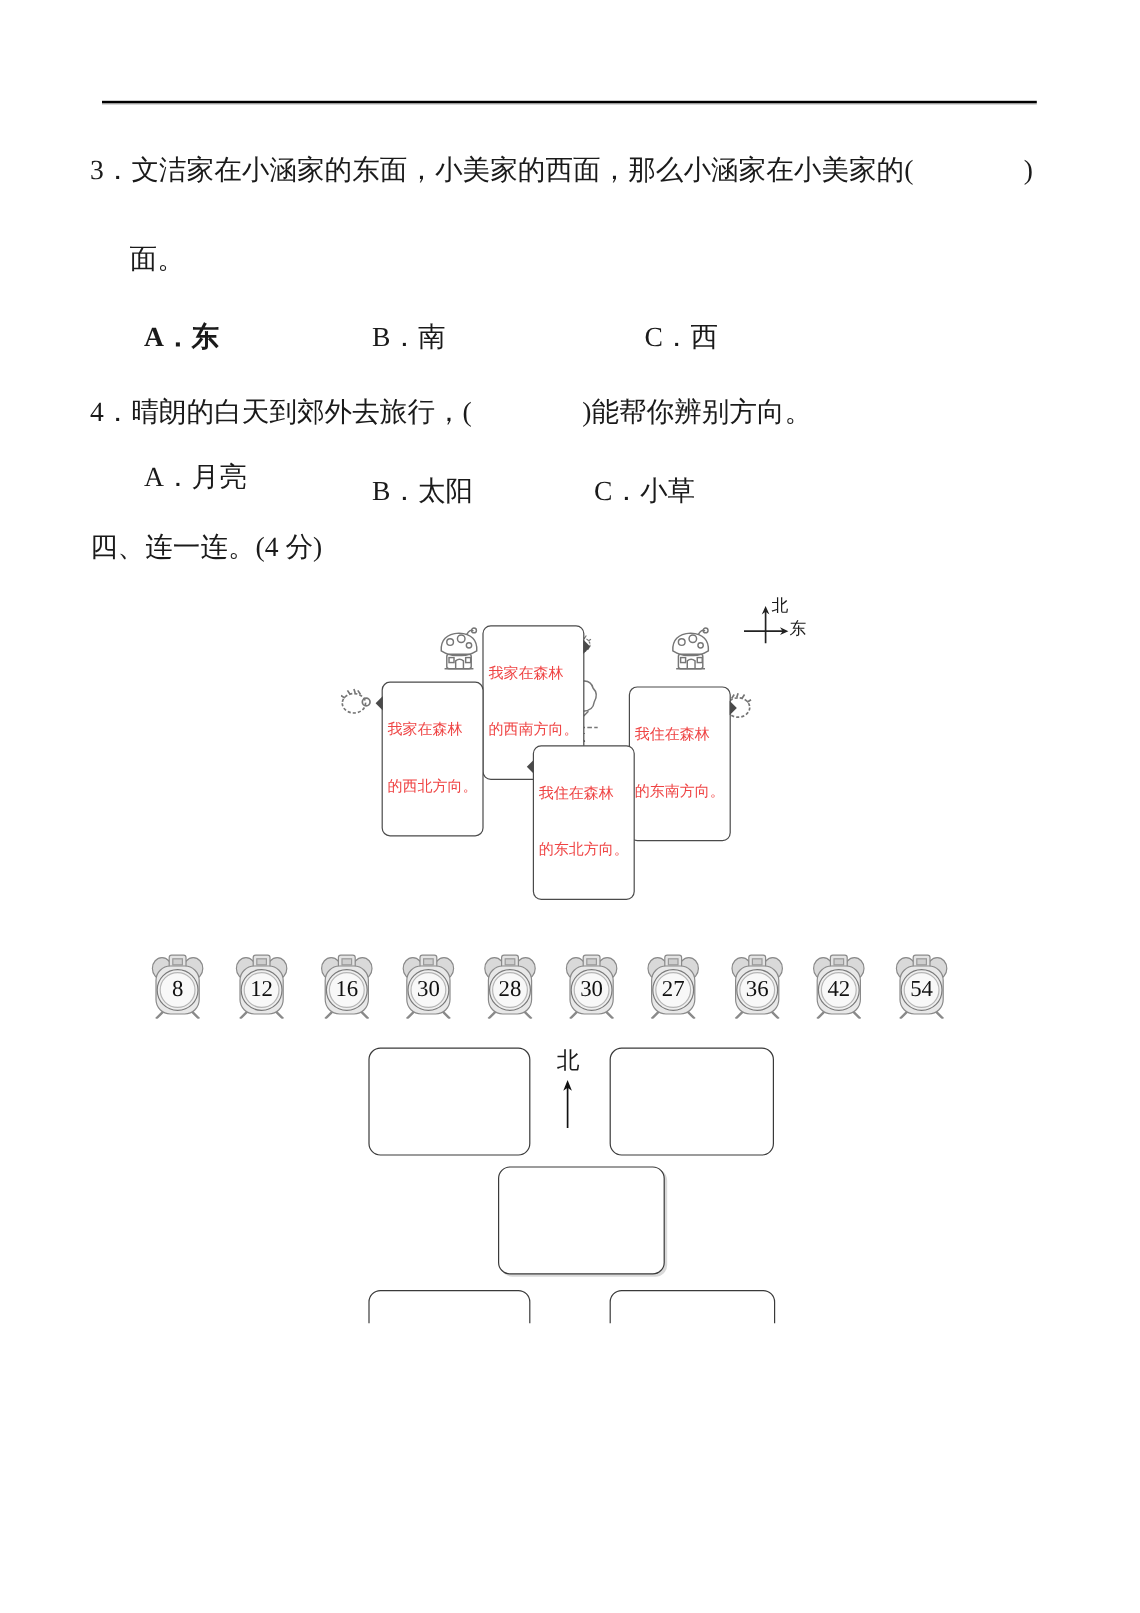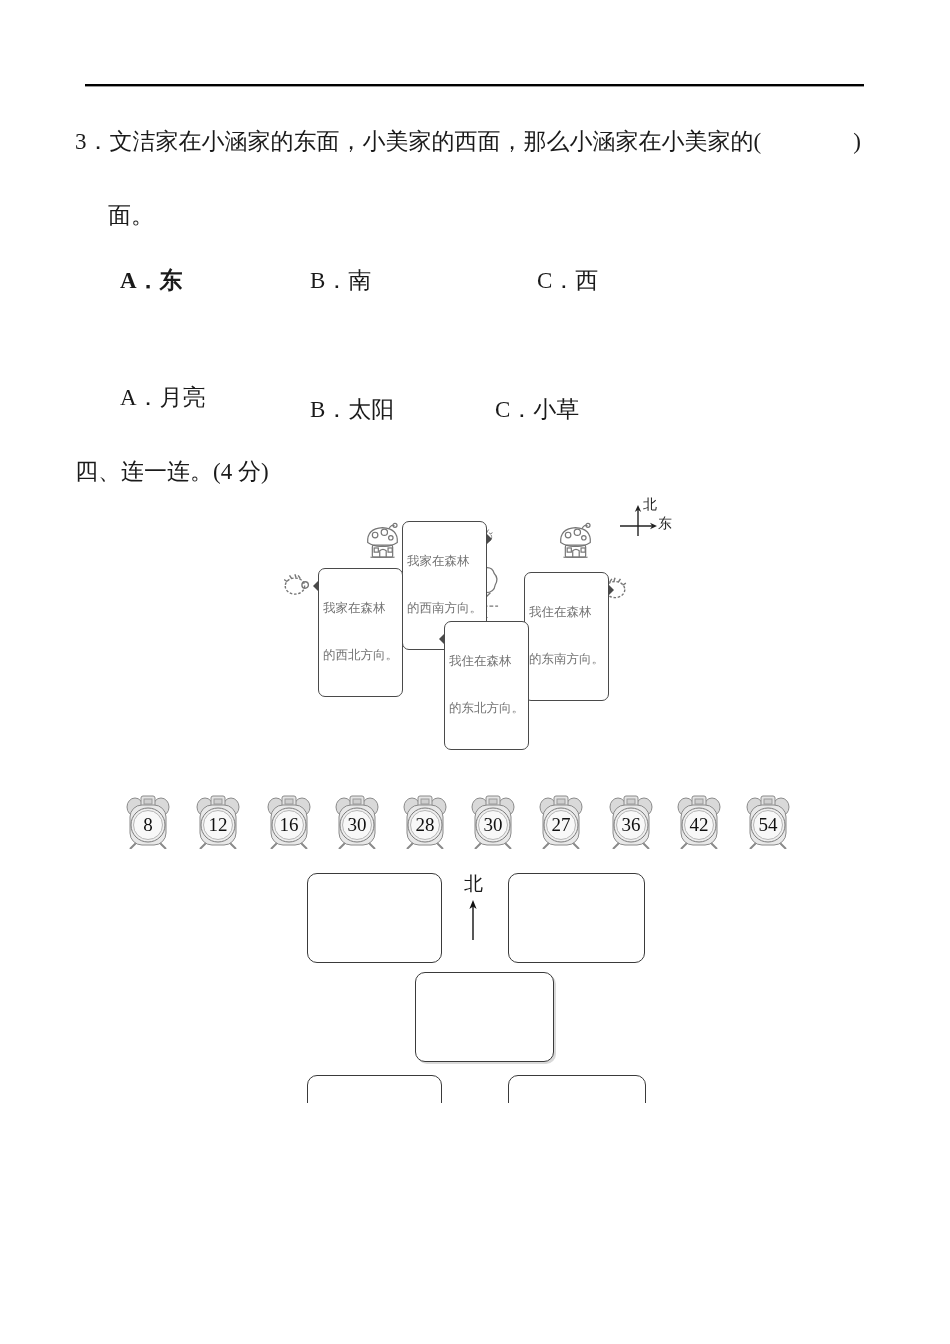--- a/index.html
+++ b/index.html
@@ -10,21 +10,21 @@
   .abs{position:absolute;}
   .topline{left:85px;top:84px;width:779px;height:3px;
     background:linear-gradient(to bottom,#000 0 65%,#9a9a9a 65% 100%);}
   .bodytext{font-size:23px;line-height:26px;white-space:pre;}
   .opt{font-size:23px;white-space:pre;}
   .heading{font-size:23px;white-space:pre;}
 
   
   .bubble{
     position:absolute;border:1.5px solid #4a4a4a;border-radius:7px;background:#fff;
-    font-size:12.5px;line-height:15.5px;padding:1px 4px 2px 4px;color:#737373;white-space:pre;z-index:2;
+    font-size:12.5px;line-height:15.5px;padding:1px 4px 2px 4px;color:#ef4444;white-space:pre;z-index:2;
   }
   .bubble:after{content:"";position:absolute;top:11px;border:6px solid transparent;}
   .bubble.tail-r:after{right:-12px;border-left-color:#4a4a4a;}
   .bubble.tail-l:after{left:-12px;border-right-color:#4a4a4a;}
   .sketch{stroke:#767676;fill:none;stroke-width:1.3;}
   .lbl-small{font-size:13.5px;}
   .lbl-compass{font-size:14px;}
 
   
   .clock{position:absolute;width:48px;height:56px;}
@@ -71,25 +71,26 @@
   </svg>
 
   <div class="abs topline"></div>
 
   <div class="abs bodytext" style="left:75px;top:129px;">3．文洁家在小涵家的东面，小美家的西面，那么小涵家在小美家的(　　　　)</div>
   <div class="abs bodytext" style="left:108px;top:203px;">面。</div>
   <div class="abs opt" style="left:120px;top:265px;font-weight:bold;">A．东</div>
   <div class="abs opt" style="left:310px;top:265px;">B．南</div>
   <div class="abs opt" style="left:495px;top:265px;margin-left:42px;">C．西</div>
 
+  <div class="abs bodytext" style="left:75px;top:331px;">4．晴朗的白天到郊外去旅行，(　　　　)能帮你辨别方向。</div>
   <div class="abs opt" style="left:120px;top:382px;">A．月亮</div>
   <div class="abs opt" style="left:310px;top:394px;text-align:center;">B．太阳</div>
   <div class="abs opt" style="left:495px;top:394px;">C．小草</div>
 
-  <div class="abs heading" style="left:75px;top:456px;">四、连一连。(4 分)</div>
+  <div class="abs heading" style="left:75px;top:440px;">四、连一连。(4 分)</div>
 
   <svg class="abs" style="left:618px;top:500px;" width="46" height="46" viewBox="0 0 46 46">
     <path d="M20,36 V9" stroke="#222" stroke-width="1.4" fill="none"></path>
     <path d="M20,5 l-3.2,7 3.2,-2.2 3.2,2.2 Z" fill="#222"></path>
     <path d="M2,26 H35" stroke="#222" stroke-width="1.4" fill="none"></path>
     <path d="M39,26 l-7,-3.2 2.2,3.2 -2.2,3.2 Z" fill="#222"></path>
   </svg>
   <div class="abs lbl-compass" style="left:643px;top:496px;">北</div>
   <div class="abs lbl-compass" style="left:658px;top:515px;">东</div>
 

